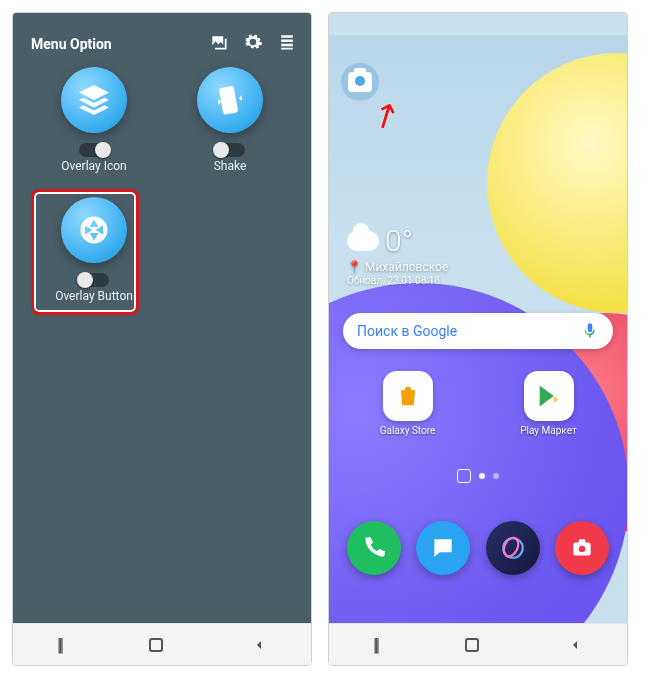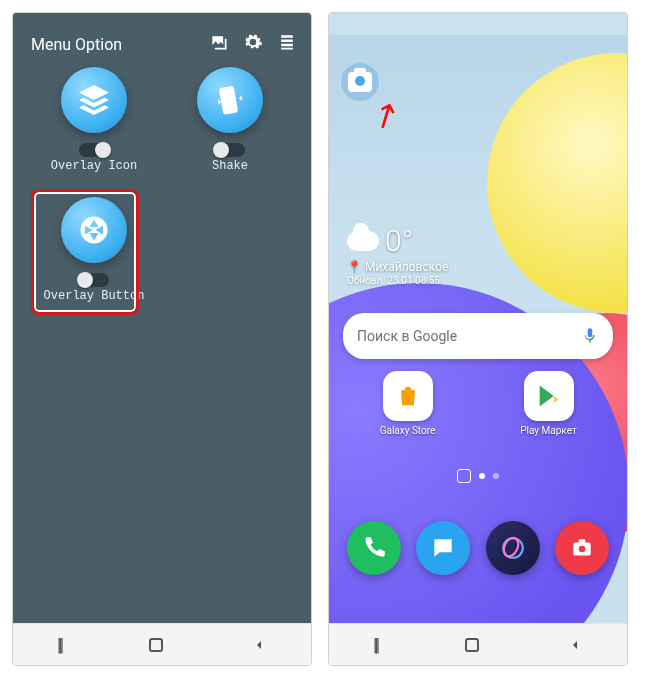--- a/index.html
+++ b/index.html
@@ -19,42 +19,41 @@
   }
   
   .app-body {
     flex: 1; background: #4a5e68; color: #fff;
     position: relative; padding: 14px 10px 0;
   }
   .app-header {
     display: flex; align-items: center; justify-content: space-between;
     height: 34px; margin-bottom: 6px;
   }
-  .app-title { font-size: 16px; font-weight: 400; padding-left: 8px; }
+  .app-title { font-size: 14px; font-weight: 700; padding-left: 8px; }
   .hdr-icons { display: flex; gap: 14px; padding-right: 4px; }
   .hdr-icons svg { width: 20px; height: 20px; fill: #fff; }
   .start-btn {
     width: 98px; height: 98px; border-radius: 50%;
     background: radial-gradient(circle at 35% 30%, #7dd3ff 0%, #35a8ea 70%, #1a88d0 100%);
     box-shadow: 0 6px 16px rgba(0,0,0,.35), inset 0 -4px 10px rgba(0,0,0,.15);
     display: flex; align-items: center; justify-content: center;
     margin: 0 auto 22px; cursor: pointer;
     font-family: Georgia, 'Times New Roman', serif;
     font-weight: 700; font-style: italic; font-size: 18px; letter-spacing: 1px;
     color: #fff;
   }
   .opt-grid {
     display: grid; grid-template-columns: 1fr 1fr;
     row-gap: 24px; column-gap: 6px;
     padding: 0 6px;
   }
   .opt {
     display: flex; flex-direction: column; align-items: center;
     position: relative;
-    font-family: Liberation Mono, monospace;
   }
   .opt-icon {
     width: 66px; height: 66px; border-radius: 50%;
     background: radial-gradient(circle at 35% 30%, #8fd9ff 0%, #3db0f0 65%, #1a8fd8 100%);
     box-shadow: 0 4px 10px rgba(0,0,0,.3);
     display: flex; align-items: center; justify-content: center;
     margin-bottom: 6px;
   }
   .opt-icon svg { width: 36px; height: 36px; fill: #fff; }
   .toggle {
@@ -130,24 +129,24 @@
     text-shadow:0 1px 3px rgba(0,0,0,.4);
   }
   .weather-top{ display:flex; align-items:center; gap:6px; font-size:30px; font-weight:300;}
   .cloud{ width:32px;height:20px;background:#fff;border-radius:12px;position:relative;}
   .cloud::before{content:"";position:absolute;width:16px;height:16px;background:#fff;border-radius:50%;top:-8px;left:6px;}
   .weather-loc{ font-size:12px; display:flex; align-items:center; gap:3px; margin-top:2px;}
   .weather-upd{ font-size:10px; opacity:.9; margin-top:1px;}
 
   .search {
     position:absolute; left:14px; right:14px; top:300px;
-    height:46px; background:#fff; border-radius:21px;
+    height:36px; background:#fff; border-radius:21px;
     display:flex; align-items:center; padding:0 14px;
     box-shadow:0 2px 6px rgba(0,0,0,.2);
-    color:#737373; font-size:14px; cursor:text;
+    color:#3b82f6; font-size:14px; cursor:text;
   }
   .search .mic{ margin-left:auto; }
 
   .app-row {
     position:absolute; left:0; right:0; top:358px;
     display:flex; justify-content:space-around; padding:0 8px;align-items:flex-end;
   }
   .app-item{ width:62px; display:flex; flex-direction:column; align-items:center; gap:4px; cursor:pointer;}
   .app-ico{
     width:50px;height:50px;border-radius:14px;
@@ -297,21 +296,21 @@
 
     <div class="weather">
       <div class="weather-top">
         <div class="cloud"></div>
         <span>0°</span>
       </div>
       <div class="weather-loc">
         <span>📍</span>
         <span>Михайловское</span>
       </div>
-      <div class="weather-upd">Обновл. 23.01 08:55</div>
+      <div class="weather-upd">Обновл. 23.01 08:18</div>
     </div>
 
     <div class="search">
       <span>Поиск в Google</span>
       <span class="mic">
         <svg width="18" height="18" viewBox="0 0 24 24">
             <path fill="#4285f4" d="M12 15a3 3 0 003-3V6a3 3 0 00-6 0v6a3 3 0 003 3z"></path>
             <path fill="#34a853" d="M11 18.9V22h2v-3.1a7 7 0 005-6.9h-2a5 5 0 01-10 0H5a7 7 0 006 6.9z"></path>
           </svg>
       </span>

